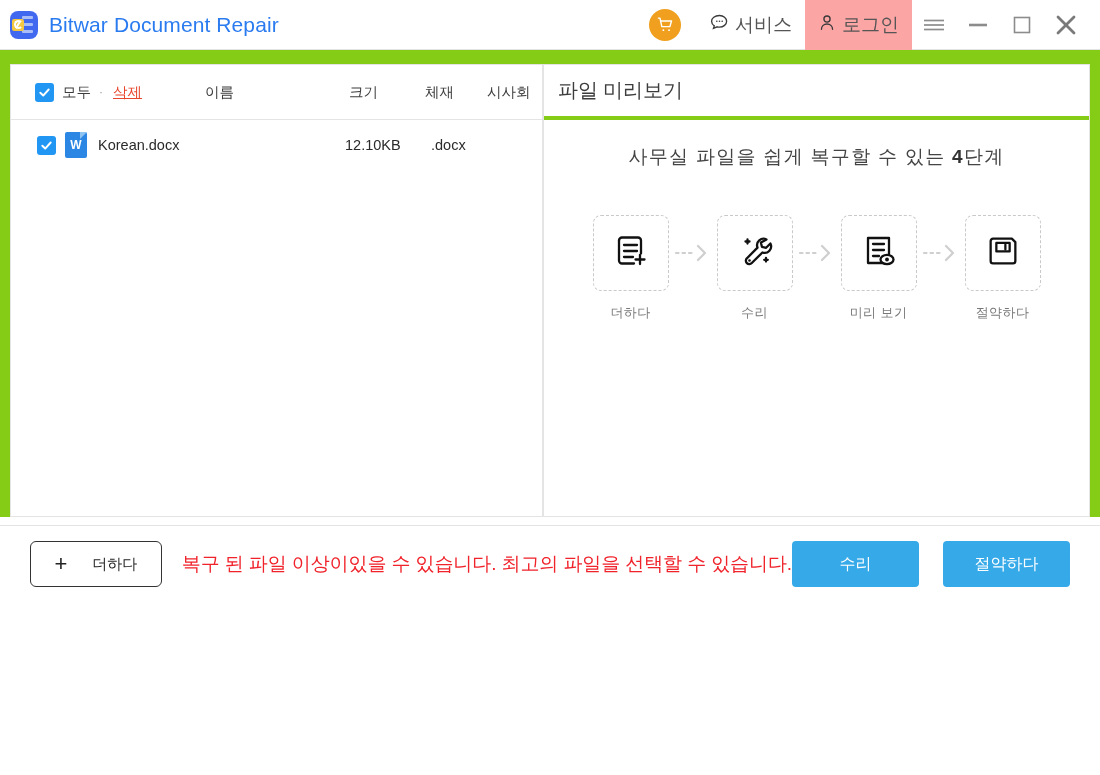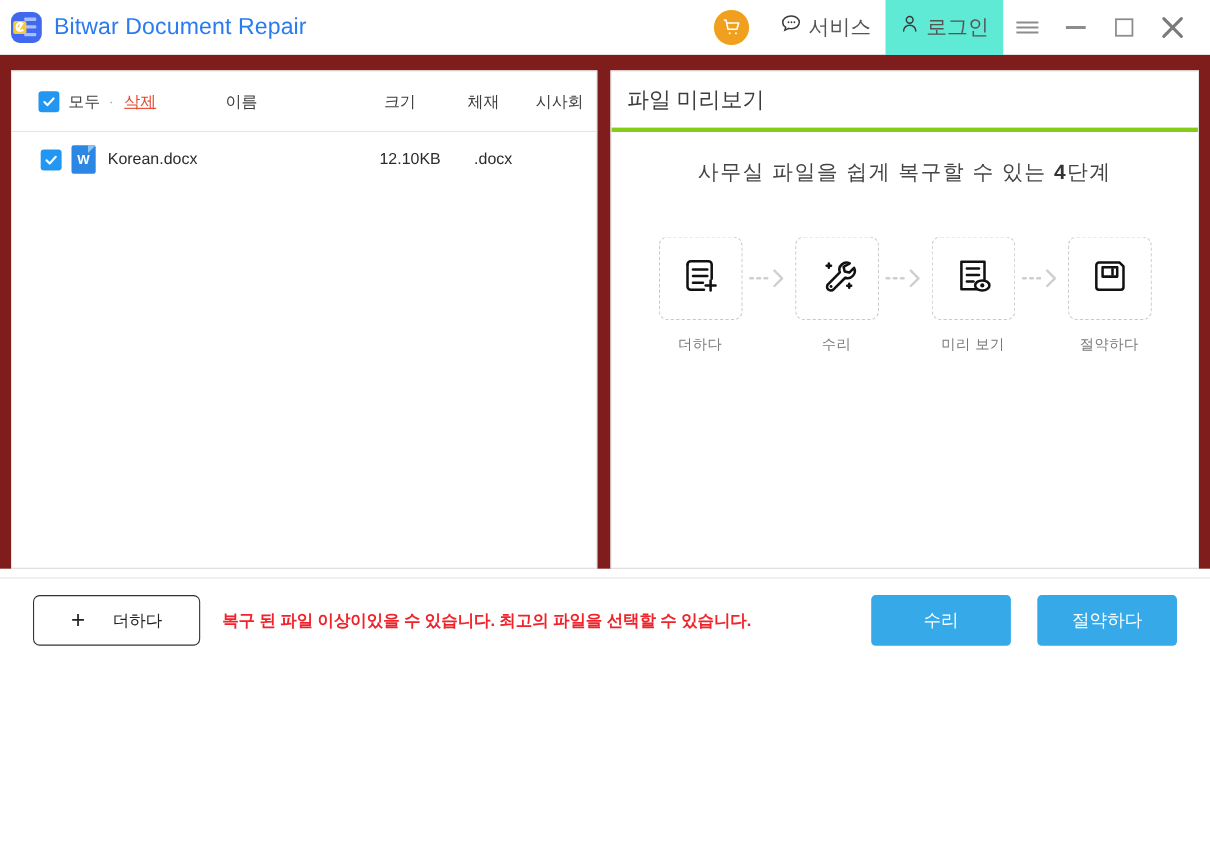--- a/index.html
+++ b/index.html
@@ -62,32 +62,32 @@
     width: 32px; height: 32px; border-radius: 50%;
     background: #f0a01e; align-self: center;
     display: flex; align-items: center; justify-content: center;
     margin-right: 16px; cursor: pointer;
   }
   .hdr-item {
     display: flex; align-items: center; gap: 6px;
     padding: 0 13px; cursor: pointer; font-size: 19px; color: #555555;
     white-space: nowrap;
   }
-  .hdr-item.active { background: #5eead4; }
+  .hdr-item.active { background: #fca5a5; }
   .win-btns { display: flex; align-items: center; }
   .win-btn {
     width: 44px; height: 50px; display: flex; align-items: center; justify-content: center;
     cursor: pointer;
   }
   .win-btn:last-child { margin-right: 12px; }
 
   
   .body {
-    flex: 1; display: flex; padding: 14px 10px 0 10px; gap: 12px;
-    background: #7f1d1d;
+    flex: 1; display: flex; padding: 14px 10px 0 10px; 
+    background: #84cc16;
   }
   .panel {
     border: 1px solid #e4e4e4; background: #ffffff;
     display: flex; flex-direction: column;
   }
   .panel-left  { width: 533px; }
   .panel-right { flex: 1; }
 
   
   .list-header {
@@ -174,23 +174,22 @@
     display: flex; align-items: center; padding: 0 30px 0 30px;
     border-top: 1px solid #e4e4e4; background: #ffffff; margin-top: 8px;
   }
   .add-btn {
     width: 152px; height: 46px; border: 1px solid #333333; border-radius: 6px;
     background: #ffffff; display: flex; align-items: center; justify-content: center;
     gap: 25px; cursor: pointer; font-size: 15px; color: #222222;
   }
   .add-btn .plus { font-size: 22px; line-height: 1; font-weight: 500; }
   .hint-text {
-    margin-left: 20px; color: #f0222a; font-size: 15px; white-space: nowrap;
+    margin-left: 20px; color: #f0222a; font-size: 19px; white-space: nowrap;
     letter-spacing: -0.1px;
-    font-weight: bold;
   }
   .footer-actions { margin-left: auto; display: flex; gap: 24px; }
   .act-btn {
     width: 127px; height: 46px; border-radius: 4px; border: none;
     background: #36a9e8; color: #ffffff; font-size: 16px; cursor: pointer;
     font-family: "Liberation Sans", sans-serif;
   }
 </style>
 </head>
 <body>

